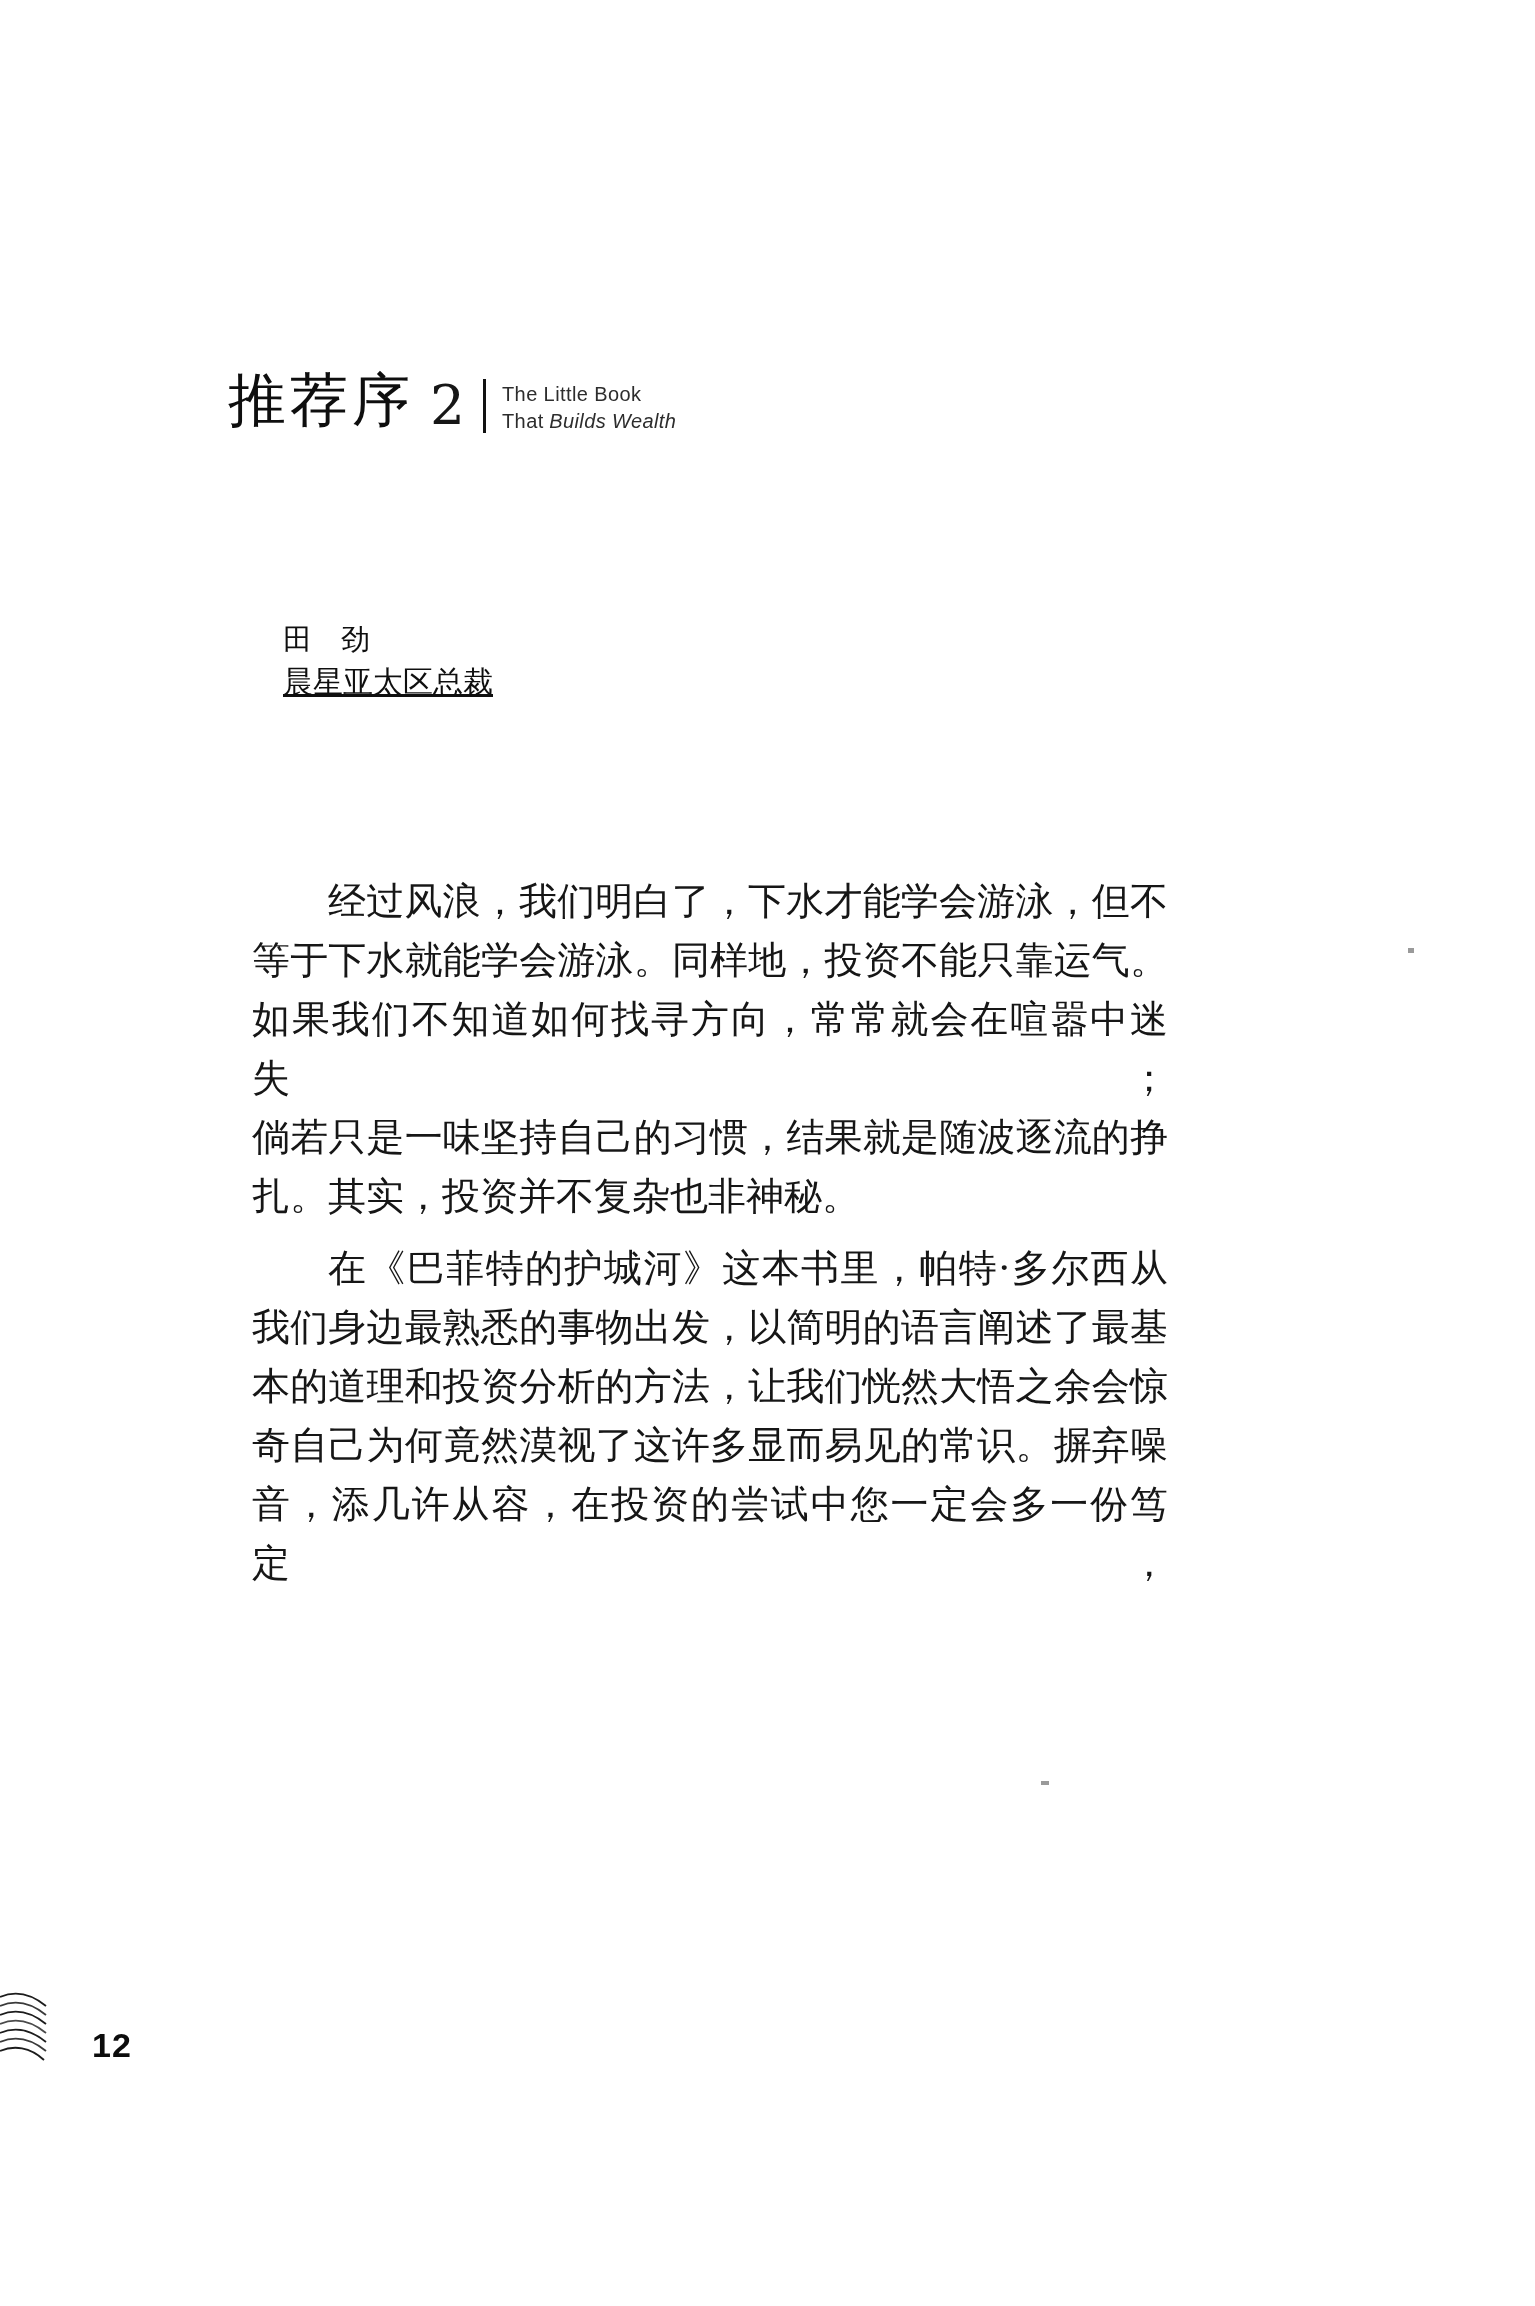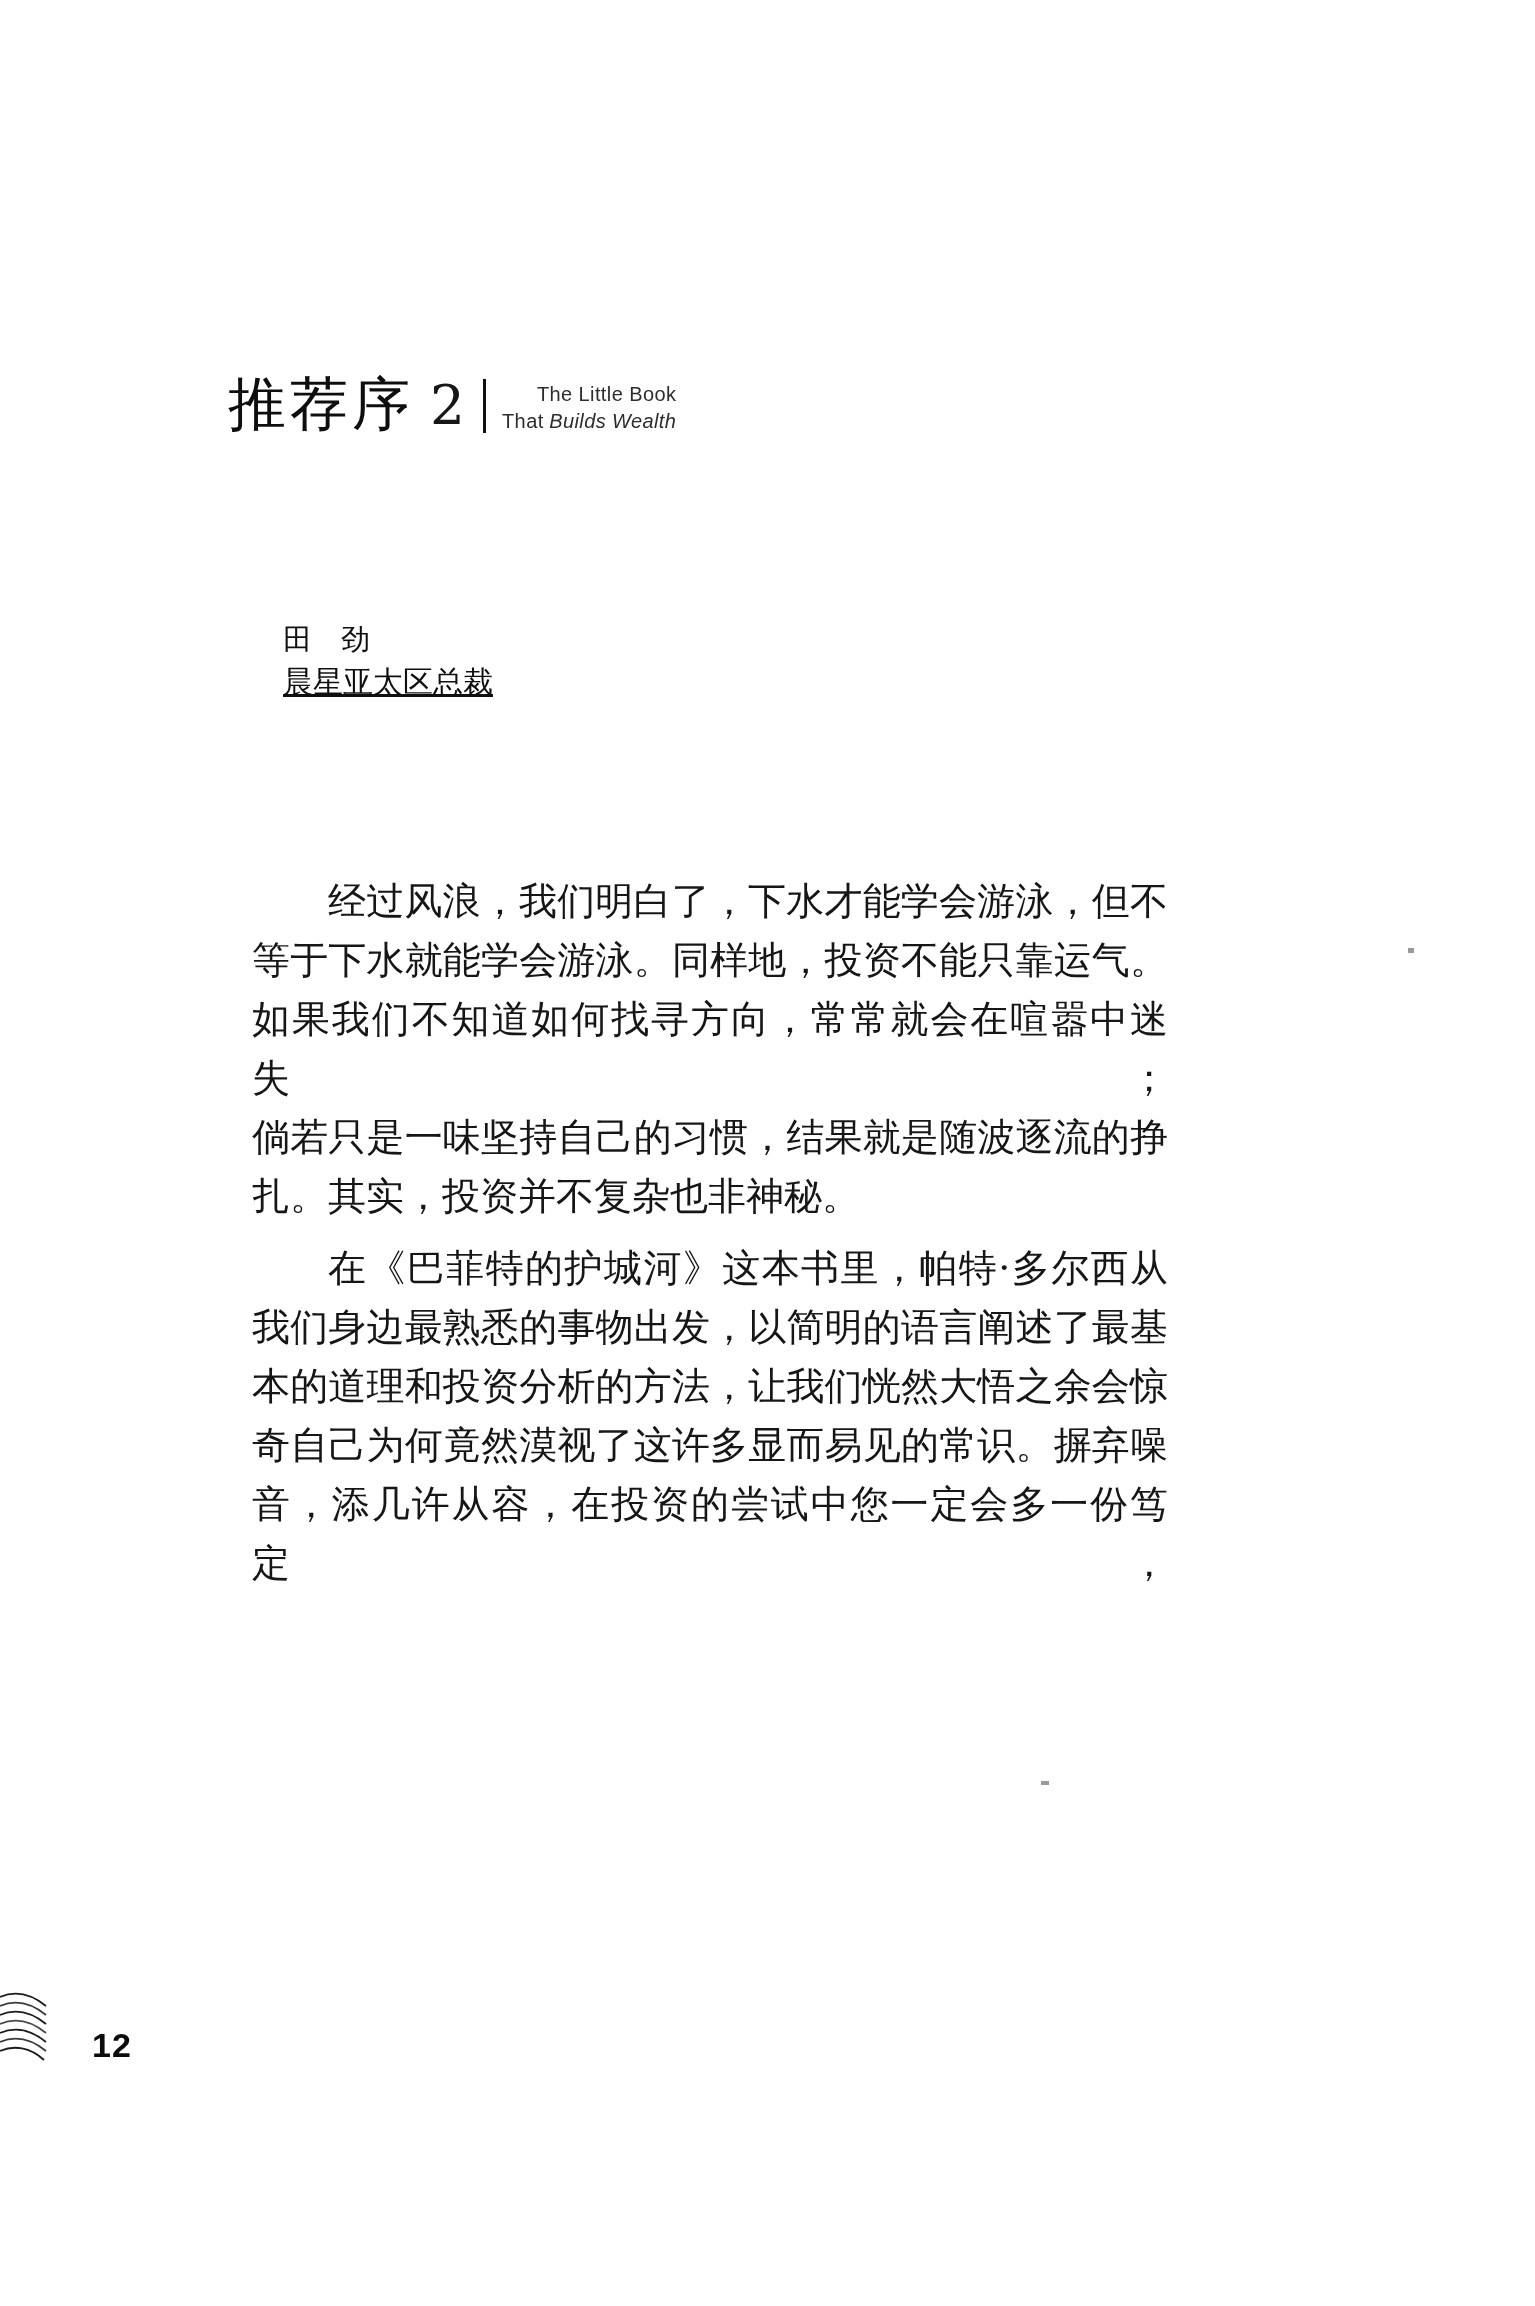--- a/index.html
+++ b/index.html
@@ -17,21 +17,21 @@
   
   .title-block {
     position: absolute;
     left: 228px;
     top: 372px;
     display: flex;
     align-items: flex-start;
     white-space: nowrap;
   }
   .title-cn {
-    font-family: Liberation Serif, serif;
+    font-family: Liberation Mono, monospace;
     font-size: 58px;
     line-height: 66px;
     font-weight: 500;
     color: #0e0e0e;
     letter-spacing: 4px;
   }
   .title-num {
     font-family: "DejaVu Serif", serif;
     font-size: 55px;
     line-height: 66px;
@@ -45,21 +45,20 @@
     background: #111111;
     margin: 7px 16px 0 18px;
   }
   .title-en {
     margin-top: 9px;
     font-family: "Liberation Sans", sans-serif;
     font-size: 20px;
     line-height: 27px;
     color: #2d2d2d;
     letter-spacing: 0.4px;
-    text-align: right;
   }
   .title-en .italic { font-style: italic; margin-left: 0.28em; }
 
   
   .author-block {
     position: absolute;
     left: 283px;
     top: 618px;
   }
   .author-name {

